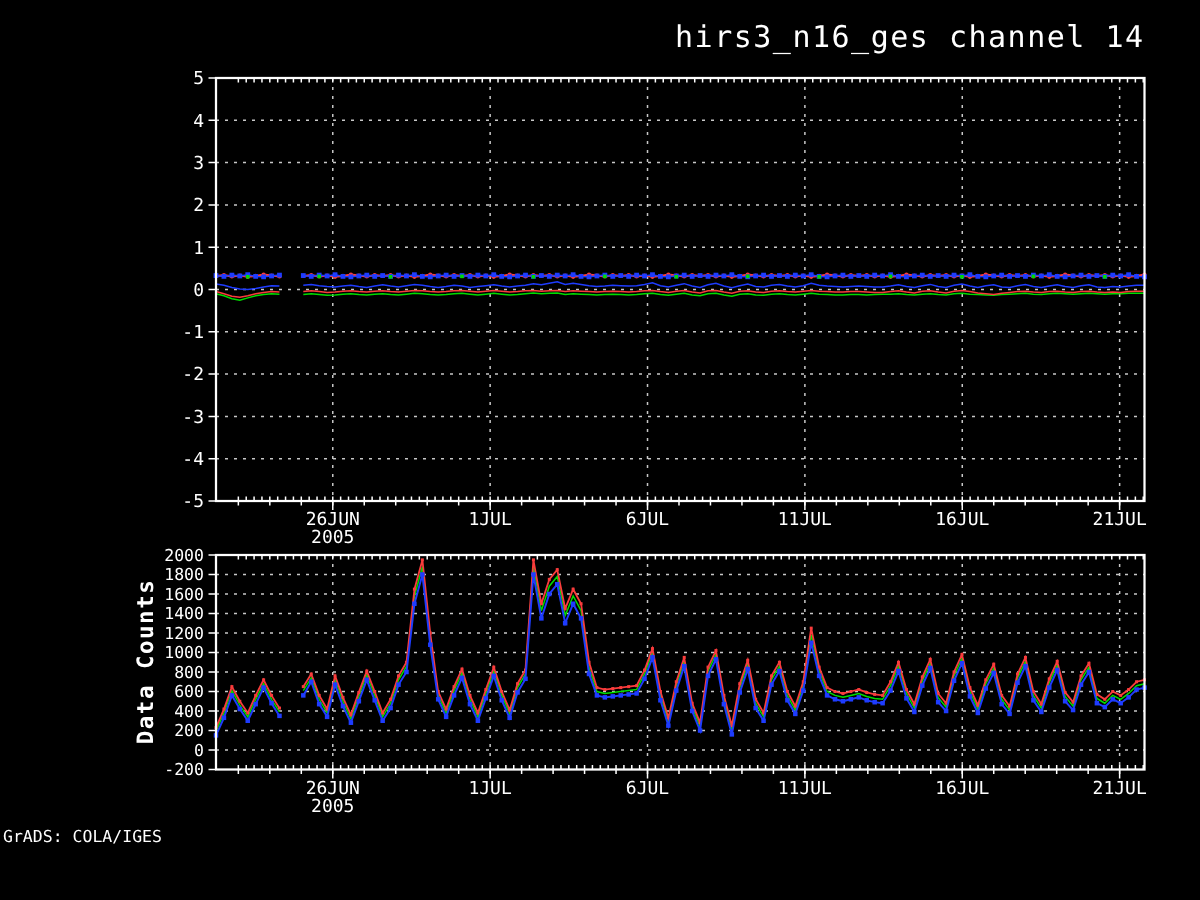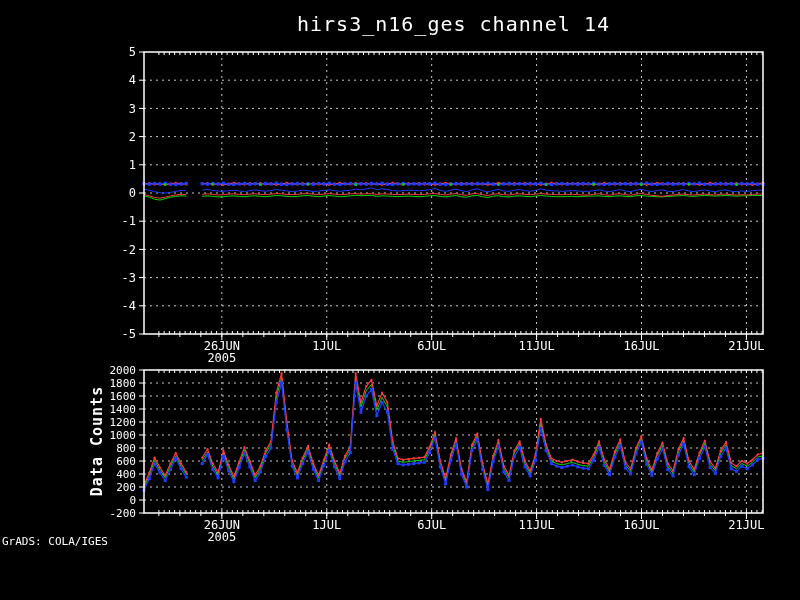--- a/index.html
+++ b/index.html
@@ -1,23 +1,23 @@
 <!DOCTYPE html>
 <html><head>
 <meta charset="utf-8">
 <style>
   html,body{margin:0;padding:0;background:#000;}
   .screen{position:relative;width:800px;height:600px;background:#000;overflow:hidden;
           font-family:"DejaVu Sans Mono",monospace;}
-  .title{position:absolute;left:144px;top:12px;width:619px;text-align:center;
+  .title{position:absolute;left:144px;top:12px;width:619px;text-align:right;
          color:#fff;font-size:20px;letter-spacing:1px;white-space:pre;}
   #chart-svg{position:absolute;left:0;top:0;}
   .ylabel{position:absolute;left:97px;top:441px;transform:translate(-50%,-50%) rotate(-90deg);
           color:#fff;font-size:15px;font-weight:bold;letter-spacing:1px;white-space:nowrap;}
-  .footer{position:absolute;left:2px;top:535px;color:#fff;font-size:11px;}
+  .footer{position:absolute;left:2px;top:551px;color:#fff;font-size:11px;}
 </style>
 </head>
 <body>
 
 <div class="screen">
   <div class="title">hirs3_n16_ges channel 14</div>
   <svg id="chart-svg" width="800" height="600">
       <text x="136" y="56.2" fill="#ffffff" font-size="12" font-family="&quot;DejaVu Sans Mono&quot;,monospace" text-anchor="end">5</text>
       <line x1="144" y1="80.2" x2="763" y2="80.2" stroke="#c8c8c8" stroke-width="1" stroke-dasharray="2 4"></line>
       <text x="136" y="84.4" fill="#ffffff" font-size="12" font-family="&quot;DejaVu Sans Mono&quot;,monospace" text-anchor="end">4</text>

